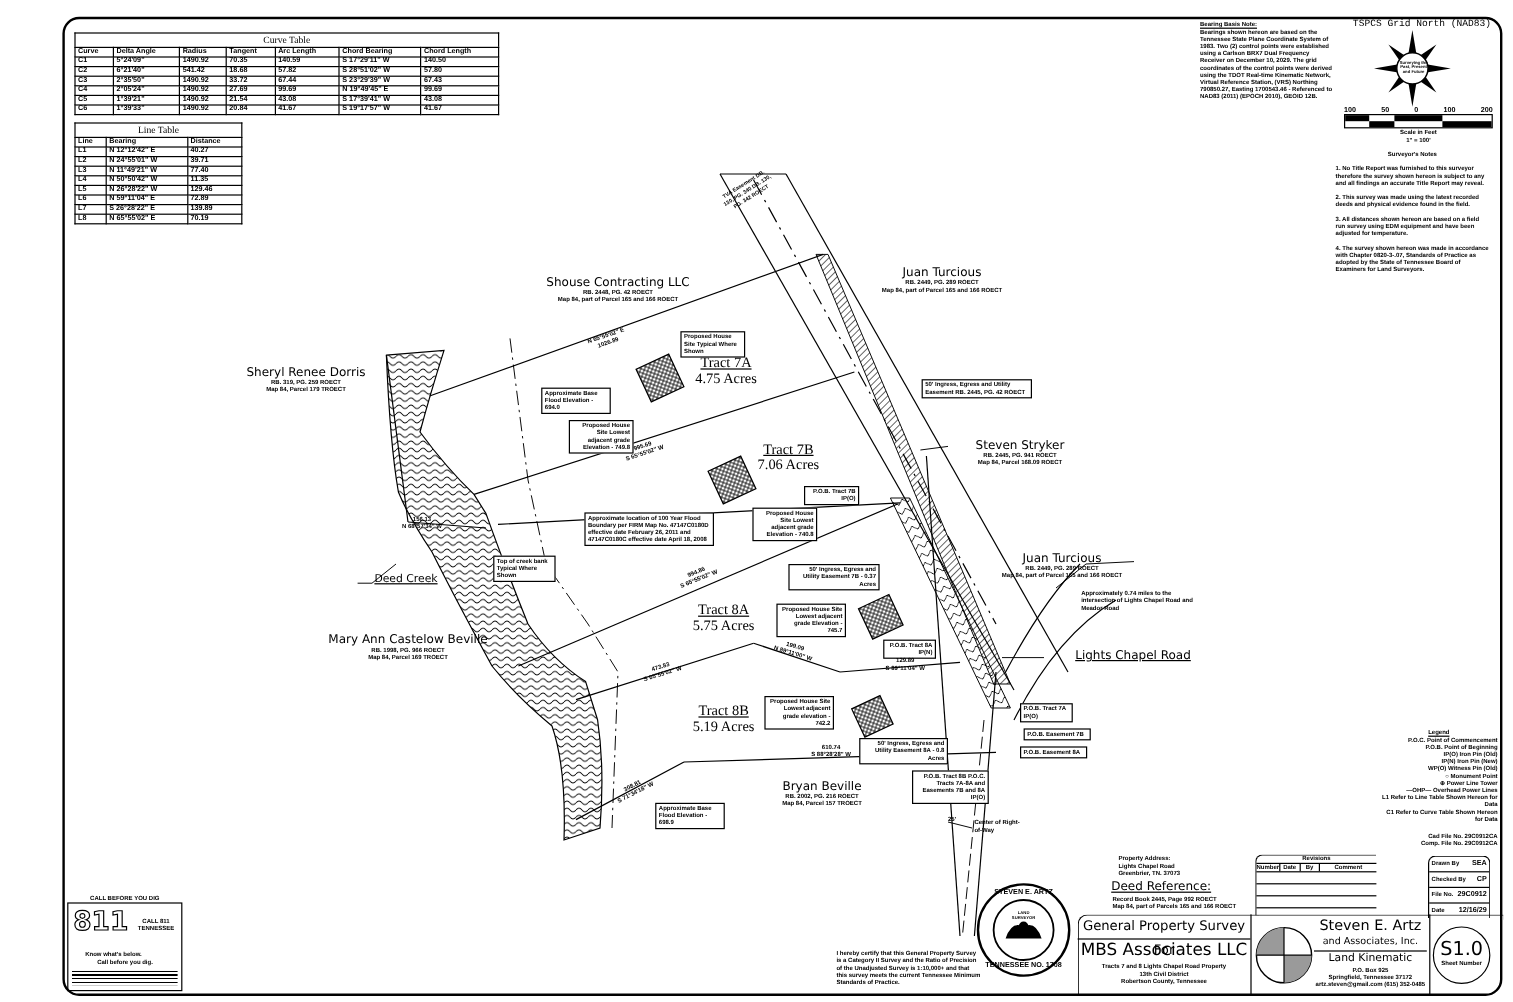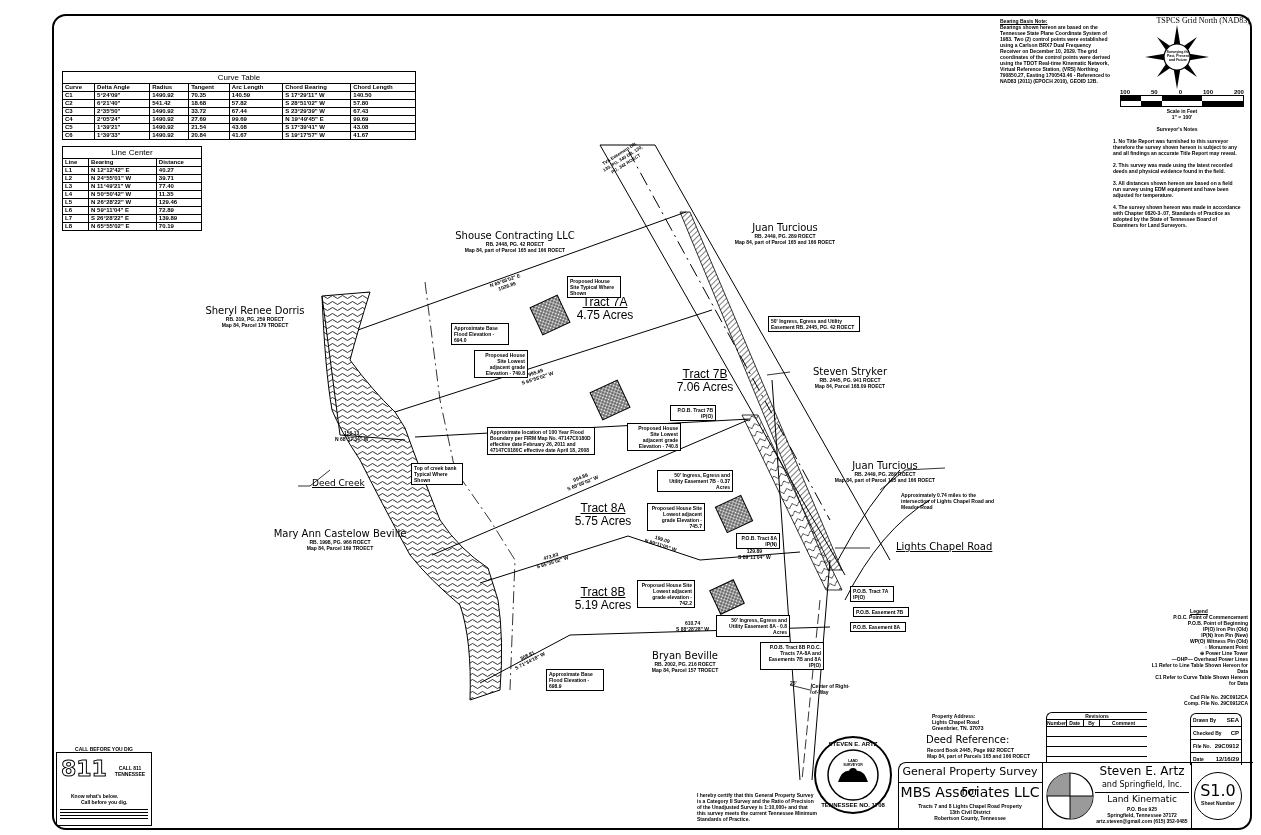--- a/index.html
+++ b/index.html
@@ -1,25 +1,25 @@
 <!DOCTYPE html>
 <html><head>
 <meta charset="utf-8">
 <style>
   html,body{margin:0;padding:0;background:#fff;}
   body{width:1261px;height:835px;position:relative;overflow:hidden;font-family:"Liberation Sans",sans-serif;color:#000;}
   .sheet{position:absolute;left:52px;top:14px;width:1200px;height:816px;border:2px solid #000;border-radius:14px;box-sizing:border-box;}
   .abs{position:absolute;}
   table.ct{border-collapse:collapse;font-size:6px;font-weight:bold;}
   table.ct td,table.ct th{border:1px solid #000;padding:0 2px;height:7px;line-height:7px;text-align:left;font-weight:bold;white-space:nowrap;}
-  table.ct caption{border:1px solid #000;border-bottom:none;font-size:8px;font-weight:normal;font-family:Liberation Sans, sans-serif;padding:1px 0;margin-top:44px;}
+  table.ct caption{border:1px solid #000;border-bottom:none;font-size:8px;font-weight:normal;font-family:Liberation Serif, serif;padding:1px 0;}
   .tiny{font-size:5px;font-weight:bold;line-height:6px;}
   .owner{font-family:"DejaVu Sans",sans-serif;font-size:10px;text-align:center;line-height:11px;}
   .owner .sub{font-size:5px;font-weight:bold;font-family:"Liberation Sans",sans-serif;line-height:6px;}
-  .tract{font-family:Liberation Sans, sans-serif;font-size:12px;text-align:center;line-height:13px;}
+  .tract{font-family:Liberation Serif, serif;font-size:12px;text-align:center;line-height:13px;}
   .tract .name{text-decoration:underline;}
   .callout{border:1px solid #000;background:#fff;font-size:5px;font-weight:bold;padding:1px 2px;line-height:6px;}
   .notes p{margin:0 0 6px 0;}
   .tb{border:1.5px solid #000;}
   svg{position:absolute;left:0;top:0;}
 </style>
 </head>
 <body>
 
 <div class="sheet"></div>
@@ -92,21 +92,21 @@
           <td>41.67</td>
           <td>S 19°17'57" W</td>
           <td>41.67</td>
         </tr>
       </tbody>
   </table>
 </div>
 
 <div class="abs" style="left:62px;top:102px;width:140px;">
   <table class="ct" style="width:140px;">
-    <caption>Line Center</caption>
+    <caption>Line Table</caption>
     <thead>
         <tr id="lineHead">
           <th>Line</th>
           <th>Bearing</th>
           <th>Distance</th>
         </tr>
       </thead>
     <tbody id="lineBody">
         <tr>
           <td>L1</td>
@@ -150,21 +150,21 @@
         </tr>
       </tbody>
   </table>
 </div>
 
 <div class="abs tiny" style="left:1000px;top:18px;width:112px;">
   <div style="text-decoration:underline;">Bearing Basis Note:</div>
   <div>Bearings shown hereon are based on the Tennessee State Plane Coordinate System of 1983. Two (2) control points were established using a Carlson BRX7 Dual Frequency Receiver on December 10, 2029. The grid coordinates of the control points were derived using the TDOT Real-time Kinematic Network, Virtual Reference Station, (VRS) Northing 790850.27, Easting 1700543.46 - Referenced to NAD83 (2011) (EPOCH 2010), GEOID 12B.</div>
 </div>
 
-<div class="abs" style="left:1120px;top:16px;width:130px;text-align:right;font-family:Liberation Serif, serif;font-size:8px;">TSPCS Grid North (NAD83)</div>
+<div class="abs" style="left:1120px;top:16px;width:130px;text-align:center;font-family:Liberation Mono, monospace;font-size:8px;">TSPCS Grid North (NAD83)</div>
 <svg width="1261" height="835" style="pointer-events:none;">
   <g transform="translate(1177,57)">
     <polygon points="0,-32 4,-8 -4,-8" fill="#000"></polygon>
     <polygon points="0,32 4,8 -4,8" fill="#000"></polygon>
     <polygon points="-32,0 -8,4 -8,-4" fill="#000"></polygon>
     <polygon points="32,0 8,4 8,-4" fill="#000"></polygon>
     <polygon points="-20,-20 -4,-9 -9,-4" fill="#000"></polygon>
     <polygon points="20,-20 4,-9 9,-4" fill="#000"></polygon>
     <polygon points="-20,20 -4,9 -9,4" fill="#000"></polygon>
     <polygon points="20,20 4,9 9,4" fill="#000"></polygon>
@@ -325,21 +325,21 @@
 <div class="abs owner" style="left:625px;top:650px;width:120px;text-align:center;">
   <div>Bryan Beville</div>
   <div class="sub">RB. 2002, PG. 216 ROECT</div>
   <div class="sub">Map 84, Parcel 157 TROECT</div>
 </div>
 
 <div class="abs tract" style="left:570px;top:296px;width:70px;">
   <div class="name">Tract 7A</div>
   <div>4.75 Acres</div>
 </div>
-<div class="abs tract" style="left:622px;top:368px;width:70px;margin-left:48px;">
+<div class="abs tract" style="left:622px;top:368px;width:70px;">
   <div class="name">Tract 7B</div>
   <div>7.06 Acres</div>
 </div>
 <div class="abs tract" style="left:568px;top:502px;width:70px;">
   <div class="name">Tract 8A</div>
   <div>5.75 Acres</div>
 </div>
 <div class="abs tract" style="left:568px;top:586px;width:70px;">
   <div class="name">Tract 8B</div>
   <div>5.19 Acres</div>
@@ -417,21 +417,21 @@
     <div class="abs tiny" style="left:24px;top:46px;">Call before you dig.</div>
     <div class="abs" style="left:3px;top:56px;right:3px;height:12px;background:repeating-linear-gradient(#000 0 1px,#fff 1px 3px);"></div>
   </div>
 </div>
 
 <div class="abs tiny" style="left:932px;top:713px;width:110px;">
   <div>Property Address:</div>
   <div>Lights Chapel Road</div>
   <div>Greenbrier, TN. 37073</div>
 </div>
-<div class="abs" style="left:926px;top:734px;font-family:'DejaVu Sans',sans-serif;font-size:10px;">Deed Reference:</div>
+<div class="abs" style="left:926px;top:734px;font-family:'DejaVu Sans',sans-serif;font-size:10px;text-decoration:underline;">Deed Reference:</div>
 <div class="abs tiny" style="left:927px;top:747px;width:120px;">
   <div>Record Book 2445, Page 992 ROECT</div>
   <div>Map 84, part of Parcels 165 and 166 ROECT</div>
 </div>
 
 <div class="abs tiny" style="left:697px;top:792px;width:120px;">I hereby certify that this General Property Survey is a Category II Survey and the Ratio of Precision of the Unadjusted Survey is 1:10,000+ and that this survey meets the current Tennessee Minimum Standards of Practice.</div>
 <svg width="1261" height="835" style="pointer-events:none;">
   <circle cx="853" cy="775" r="38" fill="#fff" stroke="#000" stroke-width="2"></circle>
   <circle cx="853" cy="775" r="25" fill="none" stroke="#000" stroke-width="1.5"></circle>
   <path d="M838,782 q5,-15 15,-10 q10,-5 15,10 z" fill="#000"></path>
@@ -483,21 +483,21 @@
 </div>
 <div class="abs" style="left:1042px;top:762px;width:148px;height:68px;border-left:1.5px solid #000;border-right:1.5px solid #000;"></div>
 <svg width="1261" height="835" style="pointer-events:none;">
   <circle cx="1070" cy="796" r="23" fill="#fff" stroke="#000" stroke-width="1.2"></circle>
   <path d="M1070,796 L1070,773 A23,23 0 0,0 1047,796 Z" fill="#9a9a9a"></path>
   <path d="M1070,796 L1070,819 A23,23 0 0,0 1093,796 Z" fill="#9a9a9a"></path>
   <line x1="1047" y1="796" x2="1093" y2="796" stroke="#000"></line>
   <line x1="1070" y1="773" x2="1070" y2="819" stroke="#000"></line>
 </svg>
 <div class="abs" style="left:1095px;top:764px;width:94px;text-align:center;font-family:'DejaVu Sans',sans-serif;font-size:12px;">Steven E. Artz</div>
-<div class="abs" style="left:1095px;top:780px;width:94px;text-align:center;font-family:'DejaVu Sans',sans-serif;font-size:8px;">and Springfield, Inc.</div>
+<div class="abs" style="left:1095px;top:780px;width:94px;text-align:center;font-family:'DejaVu Sans',sans-serif;font-size:8px;">and Associates, Inc.</div>
 <div class="abs" style="left:1095px;top:792px;width:94px;border-top:1.5px solid #000;"></div>
 <div class="abs" style="left:1095px;top:794px;width:94px;text-align:center;font-family:'DejaVu Sans',sans-serif;font-size:9px;">Land Kinematic</div>
 <div class="abs tiny" style="left:1090px;top:806px;width:104px;text-align:center;">
   <div>P.O. Box 925</div>
   <div>Springfield, Tennessee 37172</div>
   <div>artz.steven@gmail.com (615) 352-0485</div>
 </div>
 <div class="abs" style="left:1194px;top:772px;width:46px;height:46px;border:1.5px solid #000;border-radius:50%;text-align:center;">
   <div style="font-family:'DejaVu Sans',sans-serif;font-size:16px;margin-top:8px;">S1.0</div>
   <div class="tiny">Sheet Number</div>

